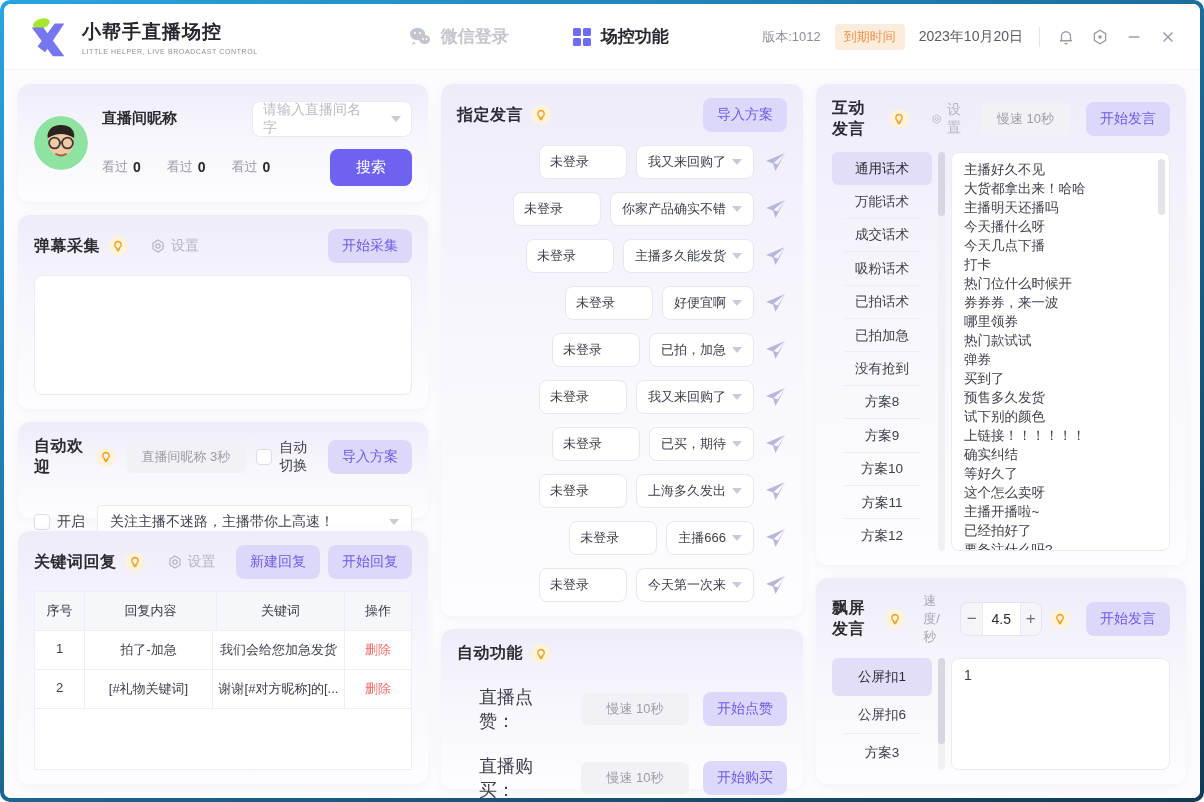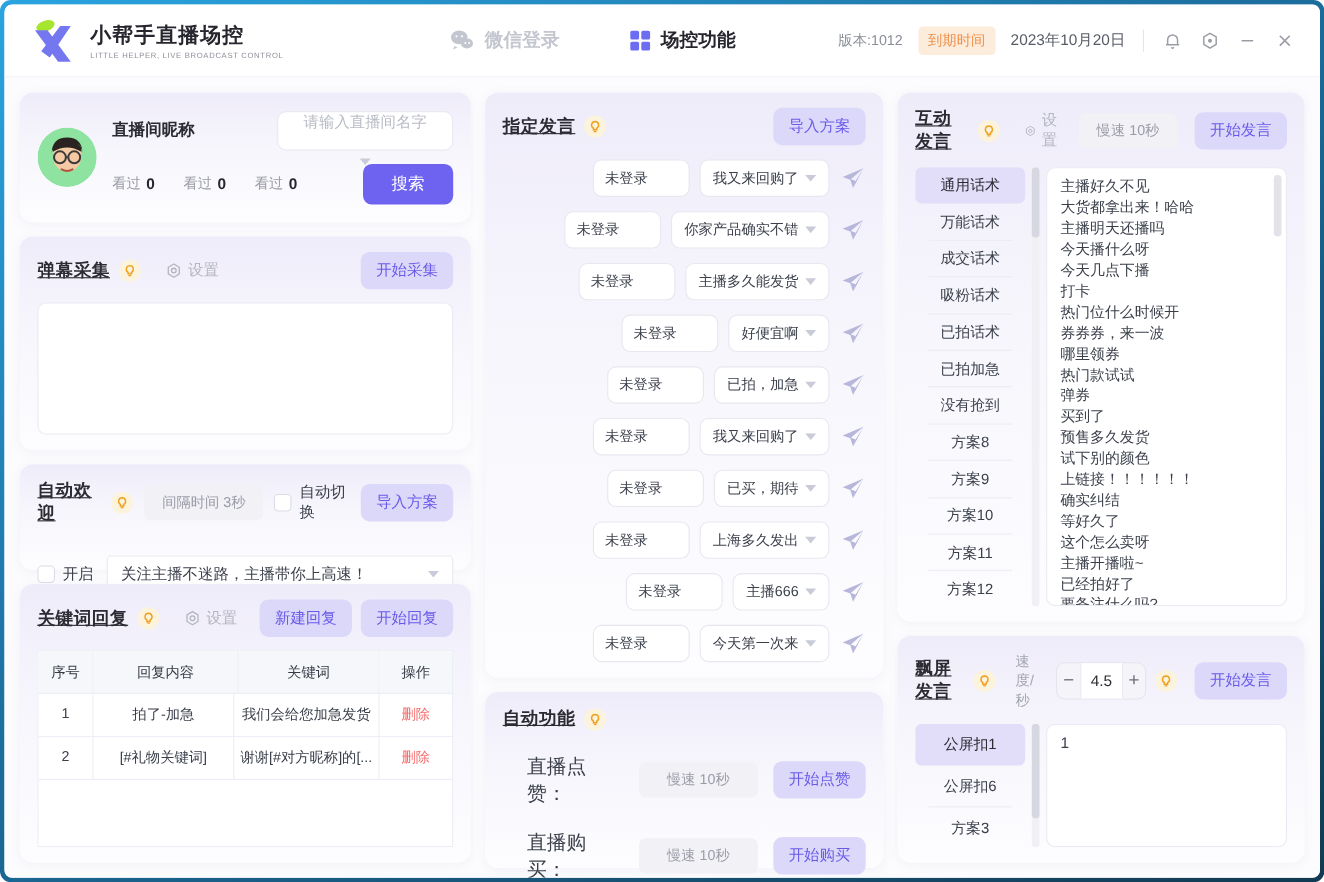--- a/index.html
+++ b/index.html
@@ -30,41 +30,41 @@
   
   .content { flex:1; background:#fcfcfe; padding:14px; display:flex; gap:13px; overflow:hidden; }
   .col { display:flex; flex-direction:column; gap:13px; }
   .col-left { width:410px; flex:0 0 410px; }
   .col-mid { width:362px; flex:0 0 362px; }
   .col-right { flex:1; }
   .card { background:linear-gradient(180deg,#efecfa 0%,#f7f6fc 45%,#fdfdff 100%);
           border-radius:12px; box-shadow:0 2px 10px rgba(110,110,170,.07); padding:14px 16px; }
 
   .sec-head { display:flex; align-items:center; gap:8px; }
-  .sec-title { font-size:16px; font-weight:bold; color:#2b2b33; letter-spacing:.5px;text-decoration:underline; }
+  .sec-title { font-size:16px; font-weight:bold; color:#2b2b33; letter-spacing:.5px; }
   .bulb { width:20px; height:20px; border-radius:50%; background:#fcf3dd; display:flex; align-items:center; justify-content:center; flex:0 0 20px; }
   .bulb svg { width:12px; height:12px; }
   .gear-group { display:flex; align-items:center; gap:5px; margin-left:14px; color:#b3b6c0; font-size:14px; }
   .gear-group svg { width:16px; height:16px; }
   .spacer { flex:1; }
 
   .btn-solid { background:#6e63f1; color:#fff; border:none; border-radius:8px; font-size:15px; padding:9px 26px; font-family:inherit; }
   .btn-light { background:#dcd8fa; color:#6a5ae8; border:none; border-radius:8px; font-size:14px; padding:8px 14px; font-family:inherit; white-space:nowrap; }
   .pill { background:#f1f1f6; color:#9a9da6; border-radius:6px; font-size:13px; padding:7px 16px; white-space:nowrap; }
 
   .chev { width:0; height:0; border-left:5px solid transparent; border-right:5px solid transparent; border-top:6px solid #c9cbd8; flex:0 0 auto; }
   .checkbox { width:16px; height:16px; border:1px solid #dcdce8; border-radius:4px; background:#fff; flex:0 0 16px; }
 
   
   .profile { display:flex; align-items:center; gap:14px; height:118px; flex:0 0 118px; }
   .avatar { width:54px; height:54px; border-radius:50%; overflow:hidden; flex:0 0 54px; }
   .profile-main { flex:1; display:flex; flex-direction:column; gap:12px; }
   .p-row { display:flex; align-items:center; }
   .nickname { font-size:15px; font-weight:bold; color:#2b2b33; }
-  .room-select { margin-left:auto; width:160px; height:36px; background:#fff; border:1px solid #e9e9f1; border-radius:8px; display:flex; align-items:center; padding:0 10px; gap:24px;flex-direction:column; }
+  .room-select { margin-left:auto; width:160px; height:36px; background:#fff; border:1px solid #e9e9f1; border-radius:8px; display:flex; align-items:center; padding:0 10px; gap:24px; }
   .room-select span.ph { flex:1; font-size:14px; color:#b9bcc6; }
   .stats { display:flex; gap:26px; align-items:center; }
   .stat { font-size:13px; color:#9a9da6; display:flex; gap:5px; align-items:center; }
   .stat b { font-size:14px; color:#26262e; }
 
   
   .danmu { height:194px; flex:0 0 194px; display:flex; flex-direction:column; }
   .danmu-box { margin-top:12px; flex:1; background:#fff; border:1px solid #eaeaf2; border-radius:8px; }
 
   
@@ -271,21 +271,21 @@
 
       <div class="card welcome">
         <div class="row1">
           <span class="sec-title">自动欢迎</span>
           <span class="bulb">
             <svg viewBox="0 0 24 24" fill="none" stroke="#f0a020" stroke-width="2.6">
                   <path d="M12 3 a6.5 6.5 0 0 1 3 12.2 V18 H9 v-2.8 A6.5 6.5 0 0 1 12 3 Z"></path>
                   <line x1="9.5" y1="21" x2="14.5" y2="21"></line>
                 </svg>
           </span>
-          <span class="pill">间隔时间 3秒</span>
+          <span class="pill">直播间昵称 3秒</span>
           <label class="cb-label">
             <span class="checkbox"></span>
             <span>自动切换</span>
           </label>
           <button class="btn-light">导入方案</button>
         </div>
         <div class="row2">
           <label class="cb-label">
             <span class="checkbox"></span>
             <span>开启</span>

